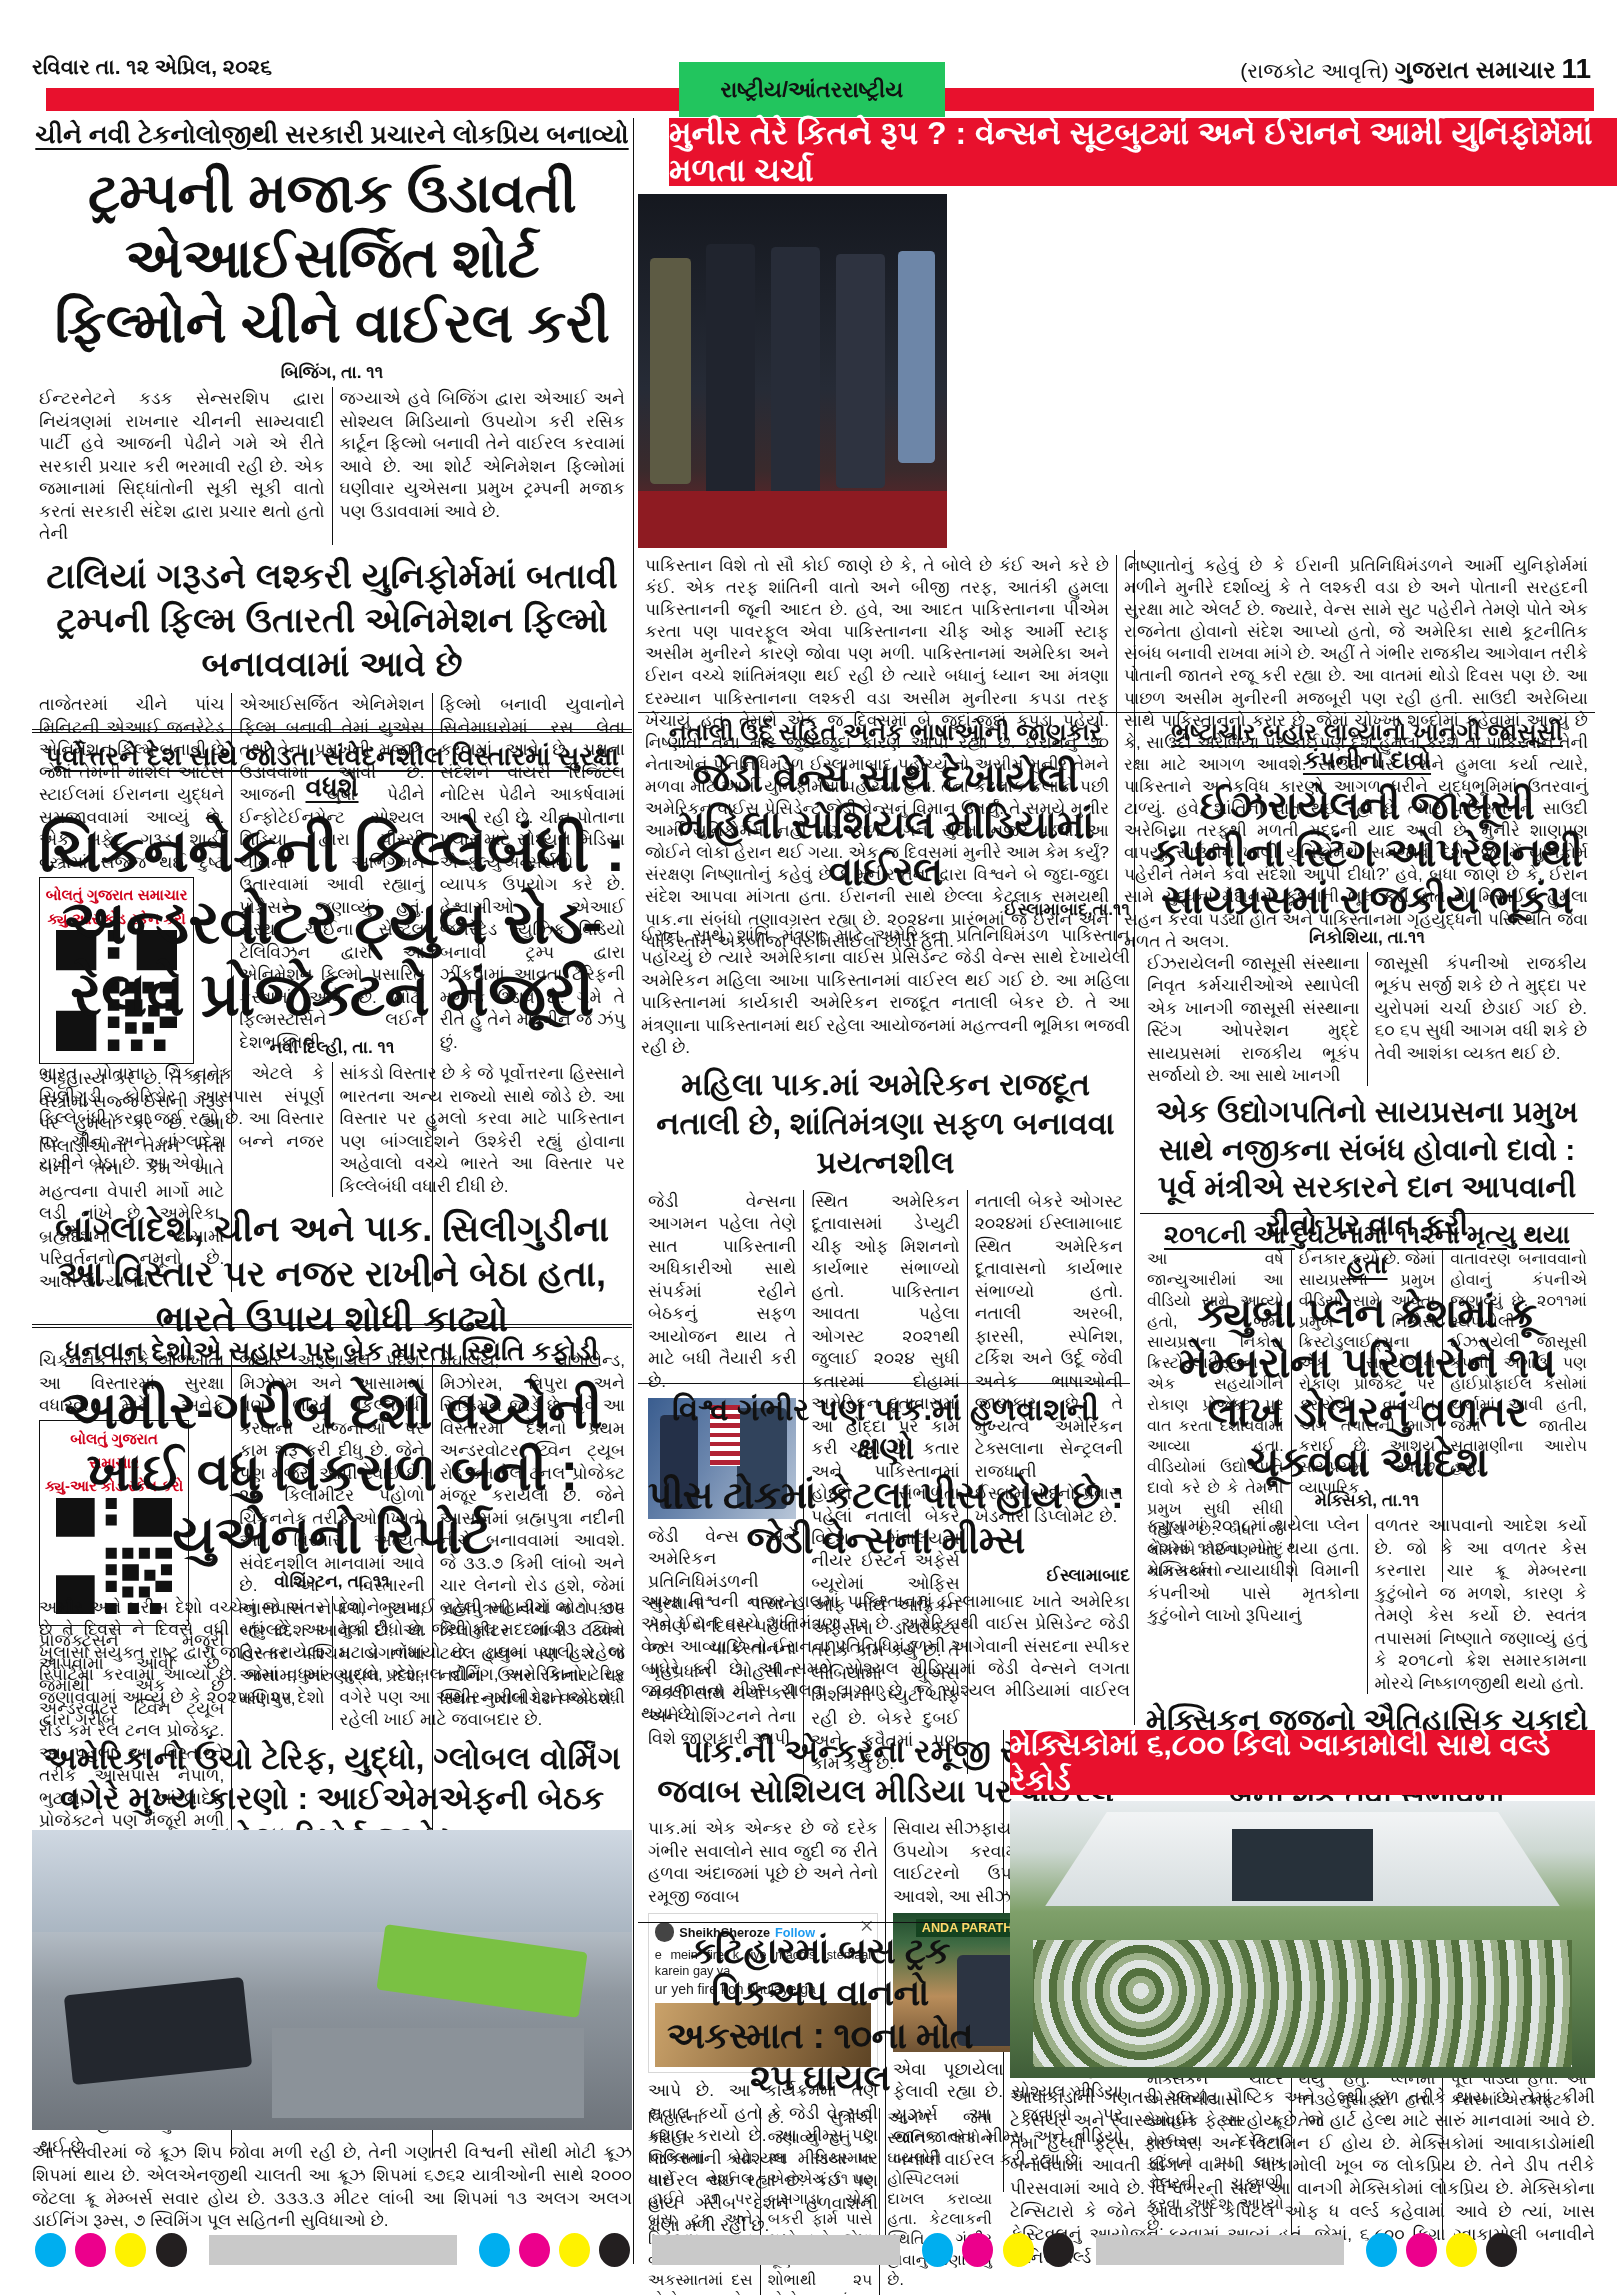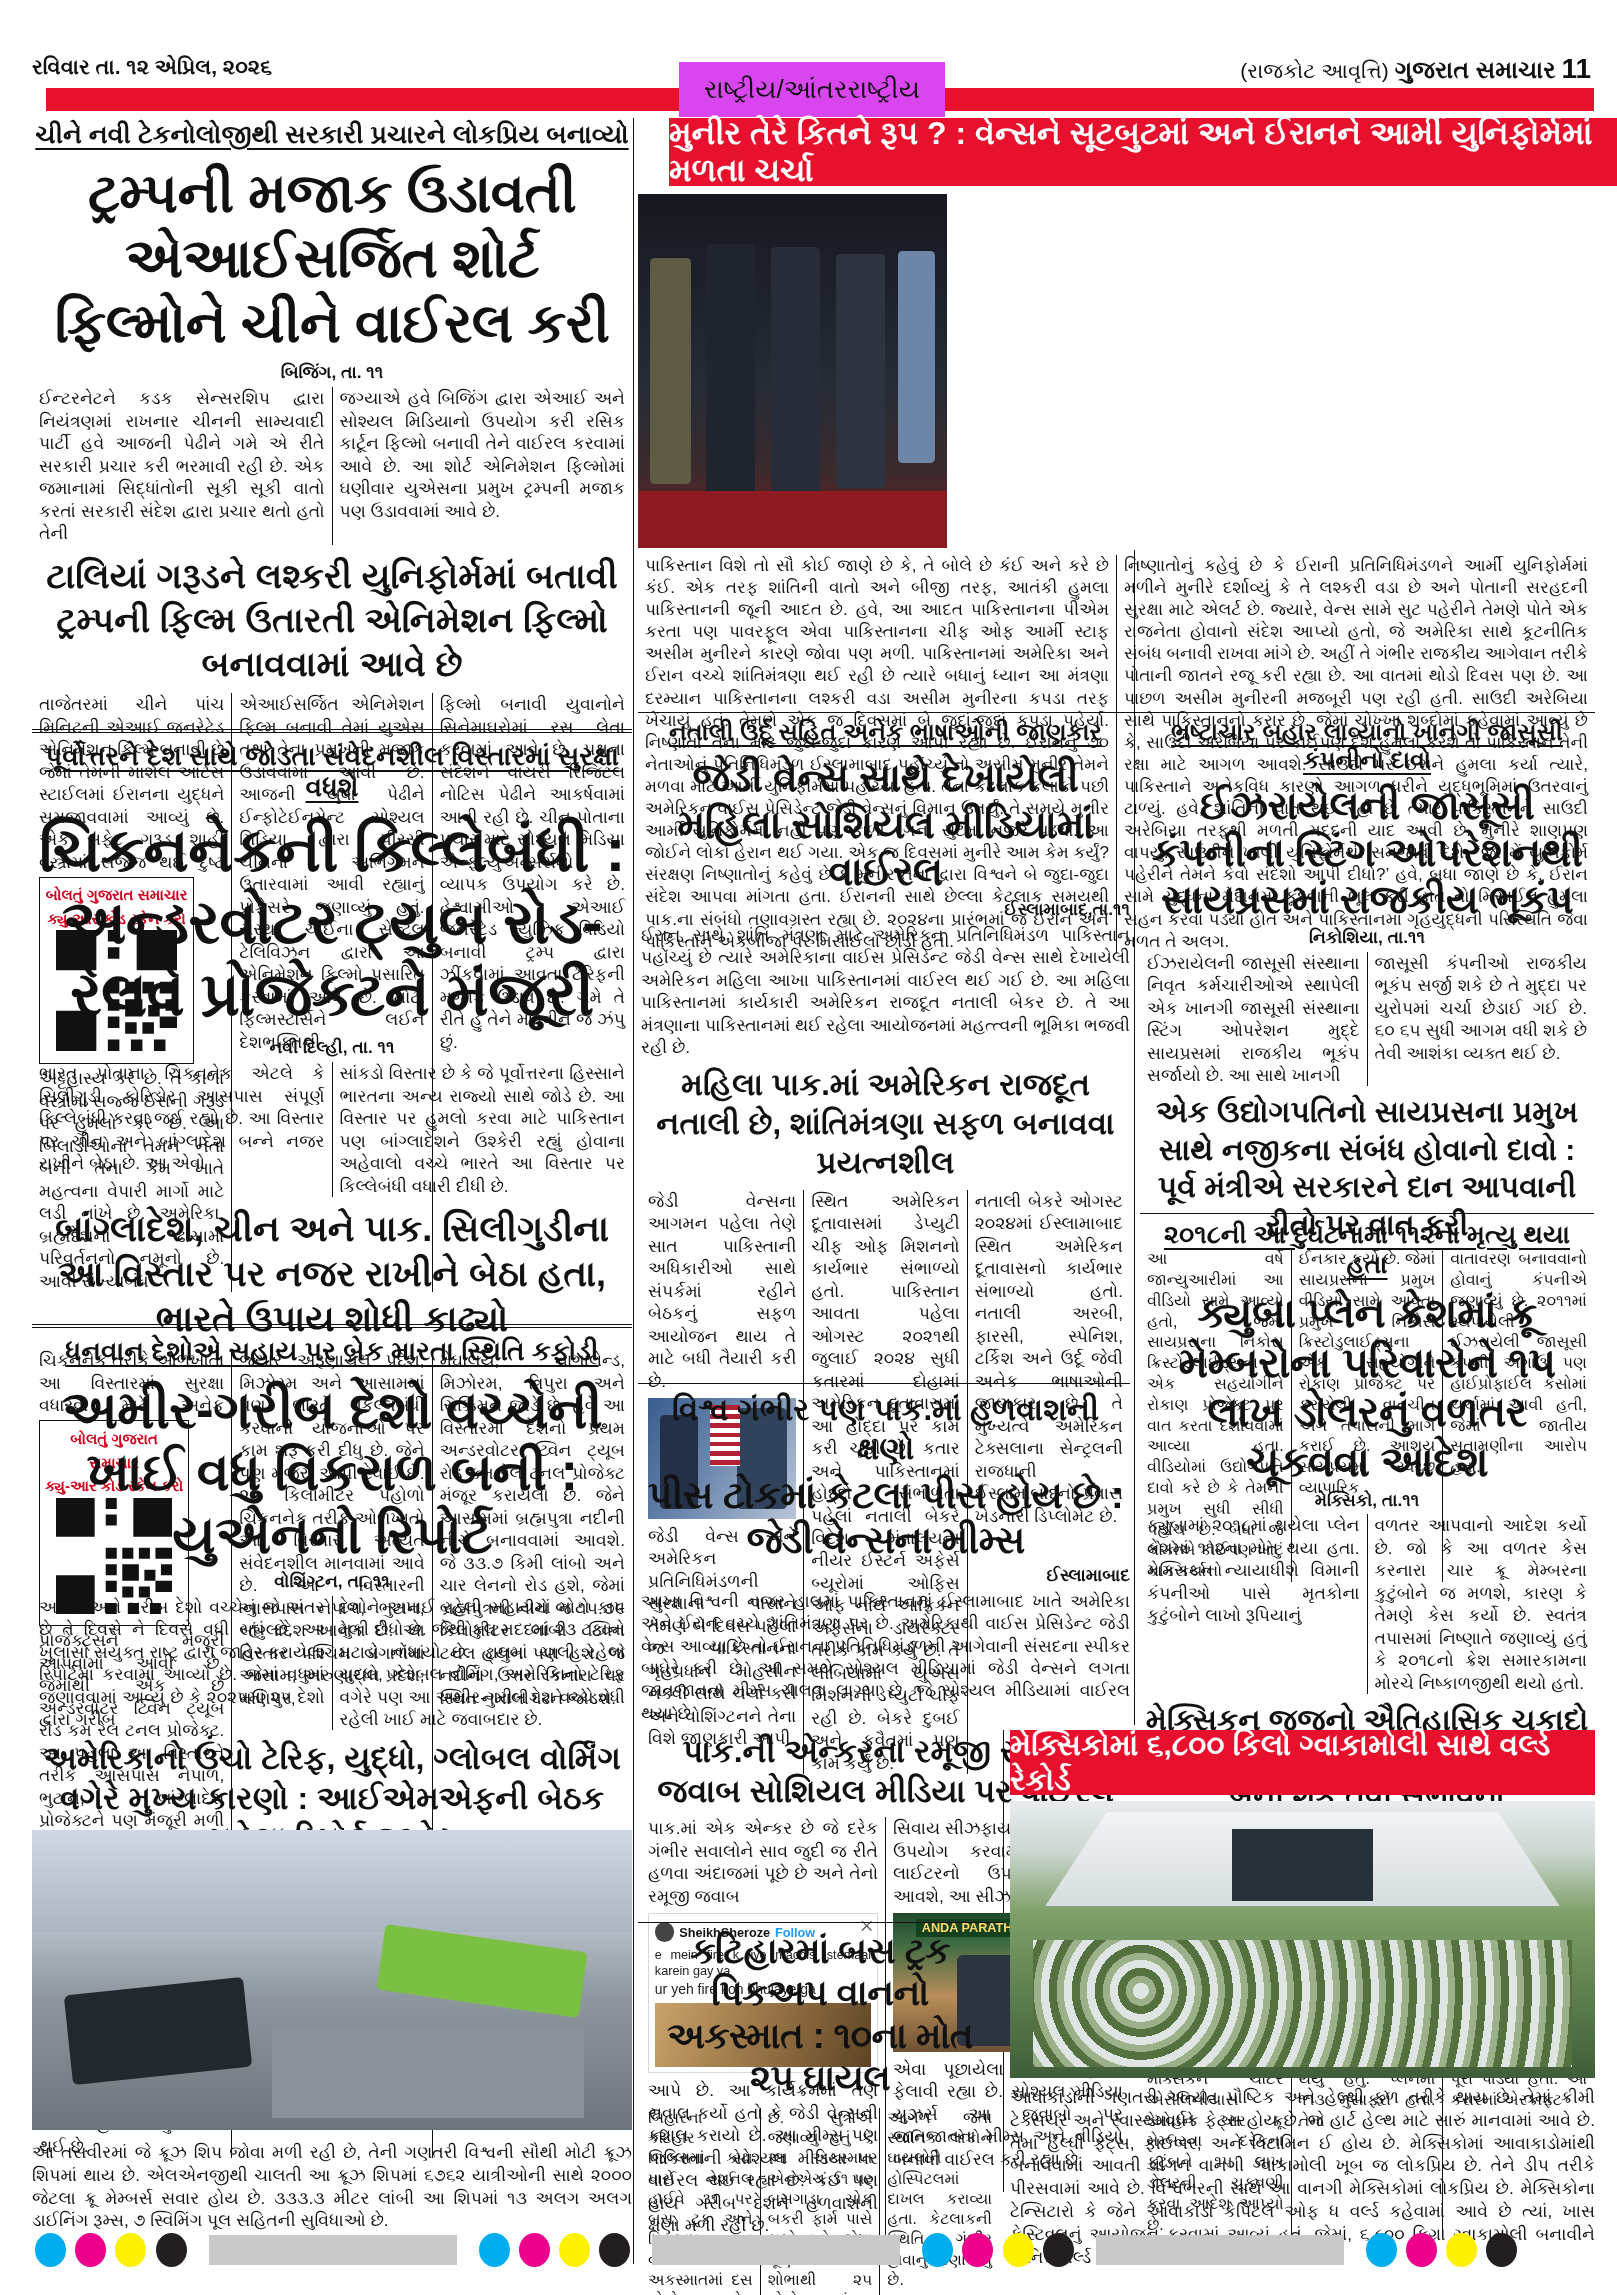--- a/index.html
+++ b/index.html
@@ -35,21 +35,21 @@
 
 <div id="paper">
 
   <div class="abs" style="left:32px;top:55px;font-size:21px;font-weight:bold;">રવિવાર તા. ૧૨ એપ્રિલ, ૨૦૨૬</div>
   <div class="abs" style="right:26px;top:53px;font-size:21px;">
     <span>(રાજકોટ આવૃત્તિ)</span>
     <span style="font-weight:bold;font-size:24px;">ગુજરાત સમાચાર</span>
     <span style="font-weight:bold;font-size:28px;">11</span>
   </div>
   <div class="abs" style="left:46px;top:88px;width:1548px;height:23px;background:#e8112d;"></div>
-  <div class="abs" style="left:679px;top:62px;width:266px;height:55px;background:#d946ef;display:flex;align-items:center;justify-content:center;font-size:26px;font-weight:normal;">રાષ્ટ્રીય/આંતરરાષ્ટ્રીય</div>
+  <div class="abs" style="left:679px;top:62px;width:266px;height:55px;background:#22c55e;display:flex;align-items:center;justify-content:center;font-size:22px;font-weight:bold;">રાષ્ટ્રીય/આંતરરાષ્ટ્રીય</div>
 
   <div class="vrule" style="left:633px;top:118px;height:2146px;"></div>
   <div class="vrule" style="left:1134px;top:550px;height:1175px;"></div>
   <div class="vrule" style="left:1003px;top:1730px;height:462px;"></div>
 
   <div class="abs" style="left:32px;top:118px;width:600px;">
     <div class="kicker ctr" style="font-size:25.4px;line-height:1.3;">ચીને નવી ટેકનોલોજીથી સરકારી પ્રચારને લોકપ્રિય બનાવ્યો</div>
     <div class="headline" style="font-size:55px;margin-top:10.4px;">ટ્રમ્પની મજાક ઉડાવતી એઆઈસર્જિત શોર્ટ ફિલ્મોને ચીને વાઈરલ કરી</div>
     <div class="dateline" style="font-size:17.3px;margin-top:5.8px;">બિજિંગ, તા. ૧૧</div>
     <div class="cols" style="margin-top:4.6px;">

